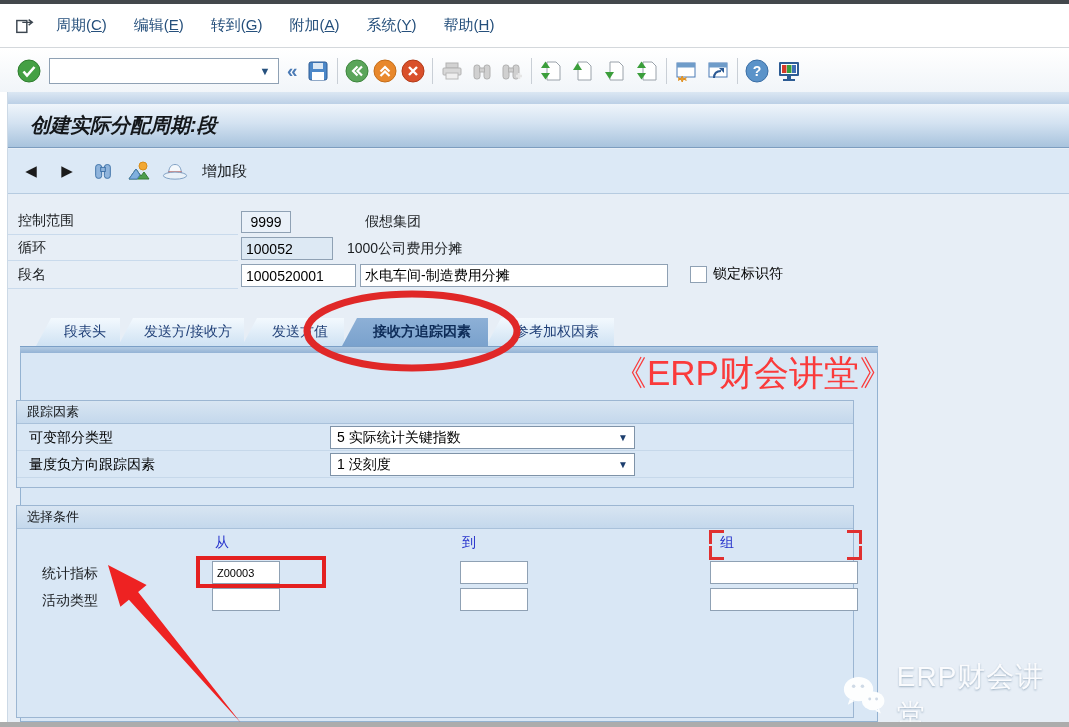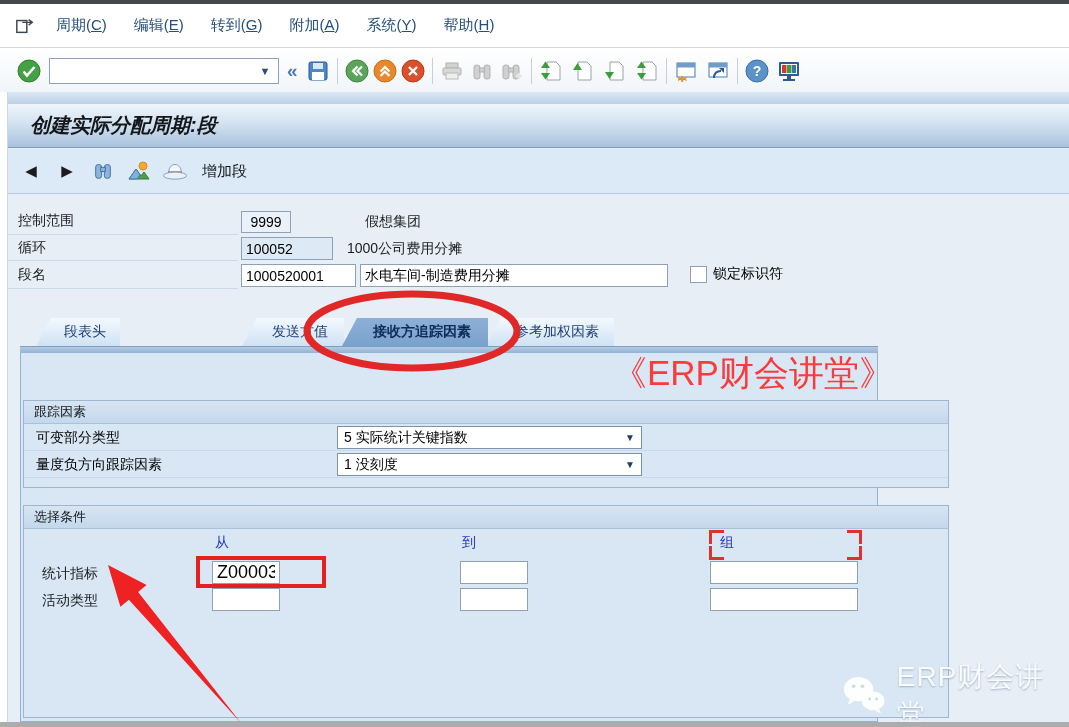--- a/index.html
+++ b/index.html
@@ -60,33 +60,33 @@
   .tab { position:absolute; top:318px; height:28px; display:flex; align-items:center; justify-content:center;
          padding-left:14px; font-size:14px; color:#1f3f77;
          background:linear-gradient(#f3f9fe,#cfe2f3); clip-path:polygon(15px 0,100% 0,100% 100%,0 100%); }
   .tab.sel { background:linear-gradient(#8db0d6,#7aa2cd); color:#0e2c58; font-weight:bold; }
   .tab-bar { position:absolute; left:20px; top:346px; width:858px; height:7px;
              background:linear-gradient(#b3cbe3,#94b3d5); border-top:1px solid #7b9fc6; }
   .panel { position:absolute; left:20px; top:353px; width:858px; height:369px; background:#d9e7f5;
            border-left:1px solid #93b2d1; border-right:1px solid #93b2d1; border-bottom:1px solid #93b2d1; }
 
   
-  .group { position:absolute; left:23px; width:926px; border:1px solid #9cb6d2; background:#d9e7f5; }
+  .group { position:absolute; left:16px; width:838px; border:1px solid #9cb6d2; background:#d9e7f5; }
   .group-hd { height:23px; background:linear-gradient(#d8e5f2,#c4d8ec); border-bottom:1px solid #a9c1da;
               display:flex; align-items:center; }
   .group-hd span { margin-left:10px; font-size:13px; color:#14171a; }
   .grow { position:relative; height:27px; border-bottom:1px solid #c6d8ea; }
   .grow-label { position:absolute; left:12px; top:5px; font-size:14px; }
   .dropdown { position:absolute; left:313px; top:2px; width:305px; height:23px; background:#fff;
               border:1px solid #7f93a8; display:flex; align-items:center; }
   .dropdown .dval { flex:1; padding-left:6px; font-size:14px; }
   .dropdown .dbtn { width:22px; text-align:center; color:#1c3e6e; font-size:10px; }
 
   .col-label { position:absolute; font-size:14px; color:#2733cc; }
-  .sel-field { position:absolute; height:23px; background:#fff; border:1px solid #8fa1b4; font-size:18px; padding:0 4px; outline:none; width:68px; font-family:"Liberation Sans","DejaVu Sans",sans-serif;}
+  .sel-field { position:absolute; height:23px; background:#fff; border:1px solid #8fa1b4; font-size:11px; padding:0 4px; outline:none; width:68px; font-family:"Liberation Sans","DejaVu Sans",sans-serif;}
 
   
   .red-rect { position:absolute; left:196px; top:556px; width:130px; height:32px;
               border:4px solid #e42020; pointer-events:none; }
   .corner { position:absolute; width:15px; height:14px; pointer-events:none; }
   .c-tl { border-left:3px solid #e03030; border-top:3px solid #e03030; }
   .c-tr { border-right:3px solid #e03030; border-top:3px solid #e03030; }
   .c-bl { border-left:3px solid #e03030; border-bottom:3px solid #e03030; }
   .c-br { border-right:3px solid #e03030; border-bottom:3px solid #e03030; }
   .wm-red { position:absolute; left:612px; top:350px; font-size:35px; color:#fa3b3b; white-space:nowrap; }
@@ -262,20 +262,23 @@
 
   <span class="hform-label" style="top:266px">段名</span>
   <div class="hform-rule" style="top:288px"></div>
   <input class="sap-field ed" style="left: 241px; top: 264px; width: 115px; height: 23px;" value="1000520001">
   <input class="sap-field ed" style="left: 360px; top: 264px; width: 308px; height: 23px;" value="水电车间-制造费用分摊">
   <div class="lock-box"></div>
   <span class="lock-label">锁定标识符</span>
 
   <div class="tab" style="left:36px;width:84px">
       <span>段表头</span>
+    </div>
+  <div class="tab" style="left:118px;width:126px">
+      <span>发送方/接收方</span>
     </div>
   <div class="tab" style="left:242px;width:102px">
       <span>发送方值</span>
     </div>
   <div class="tab" style="left:486px;width:128px">
       <span>参考加权因素</span>
     </div>
   <div class="tab sel" style="left:342px;width:146px">
       <span>接收方追踪因素</span>
     </div>

